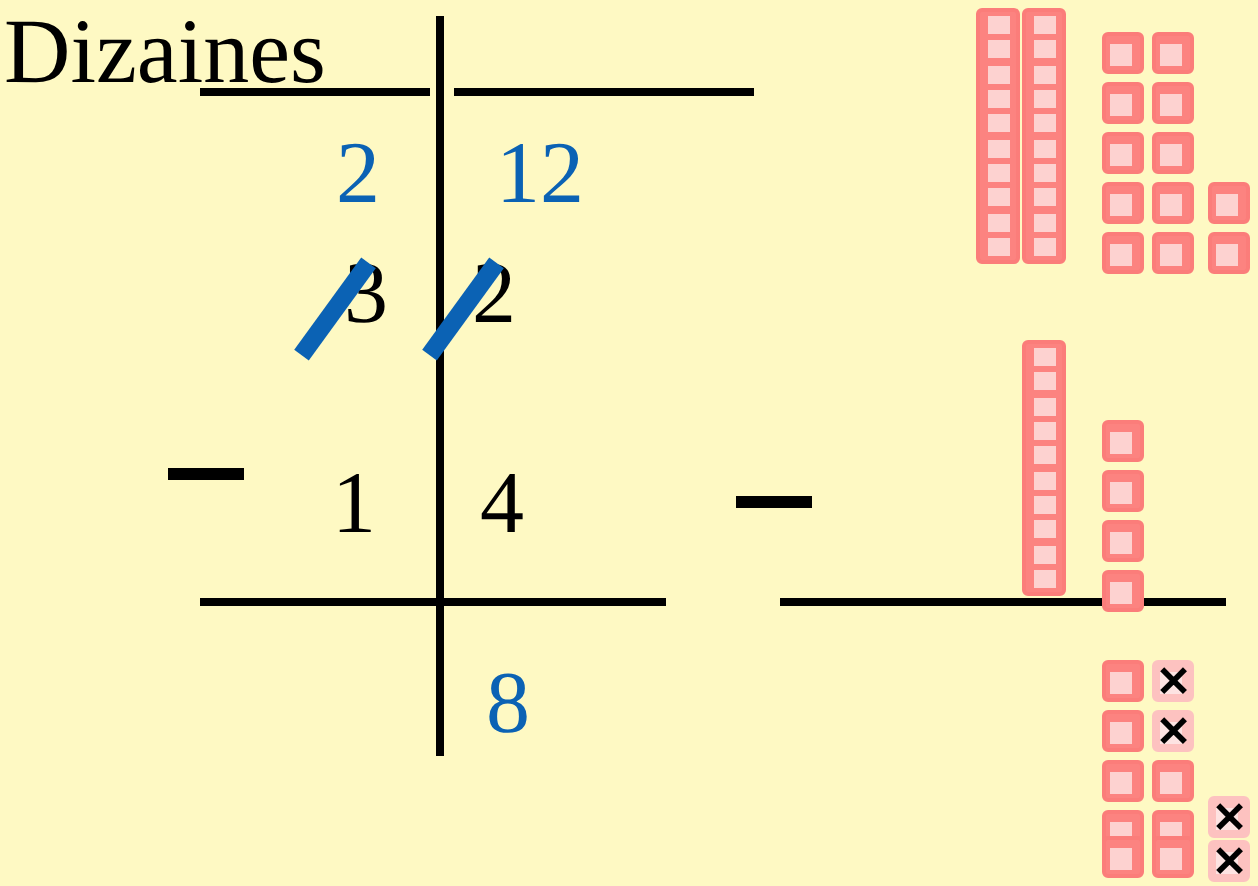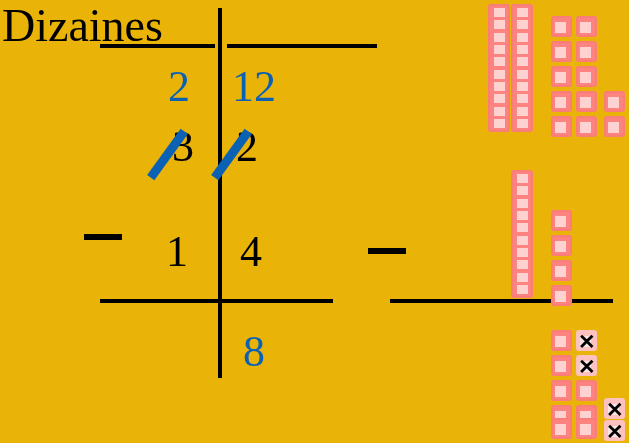--- a/index.html
+++ b/index.html
@@ -7,21 +7,21 @@
     padding: 0;
     background: #ffffff;
   }
   body {
     font-family: "Liberation Serif", "DejaVu Serif", serif;
   }
   #canvas {
     position: relative;
     width: 629px;
     height: 443px;
-    background: #eab308;
+    background: #fef9c3;
     overflow: hidden;
   }
 
   
   .col-header {
     position: absolute;
     font-size: 46px;
     line-height: 46px;
     color: #000000;
     white-space: nowrap;
@@ -51,21 +51,21 @@
   .digit {
     position: absolute;
     font-size: 44px;
     line-height: 44px;
     white-space: nowrap;
   }
   .digit.blue  { color: #0b62b4; }
   .digit.black { color: #000000; }
 
   #carry-tens  { left: 168px; top: 65px; }
-  #carry-units { left: 232px; top: 65px; }
+  #carry-units { left: 248px; top: 65px; }
 
   .struck { position: absolute; }
   .struck .glyph {
     font-size: 44px;
     line-height: 44px;
     color: #000000;
   }
   .struck .slash {
     position: absolute;
     left: -9px;

